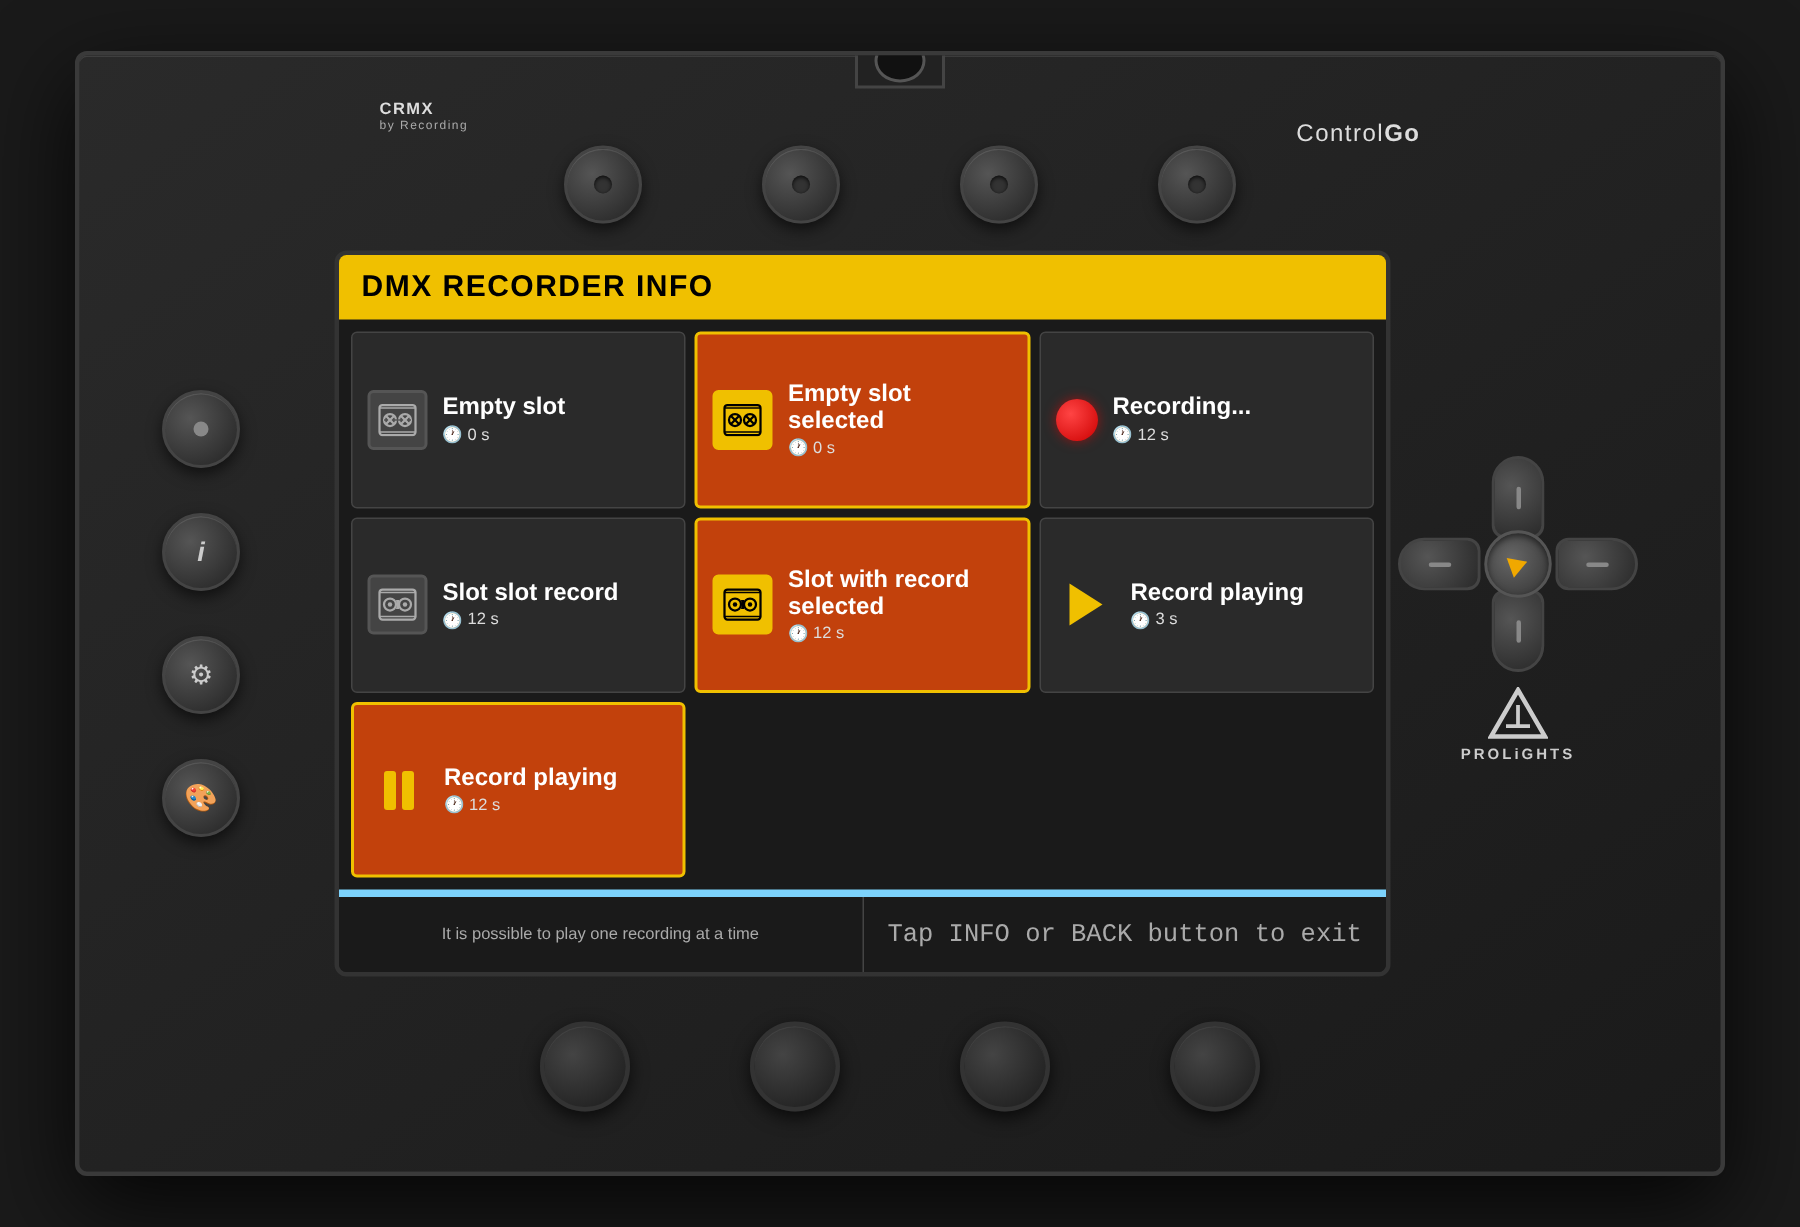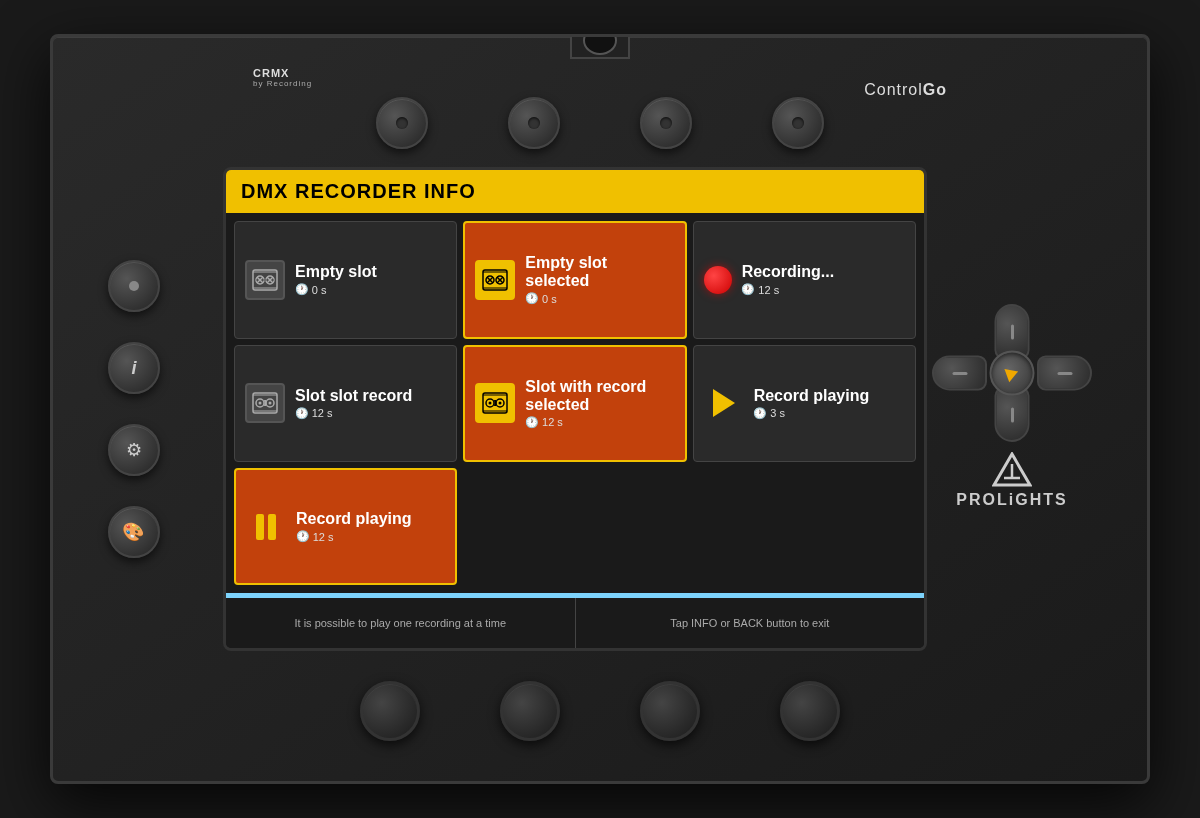--- a/index.html
+++ b/index.html
@@ -244,21 +244,21 @@
       border-radius: 2px;
     }
 
     
     .prolights-logo {
       margin-top: 15px;
       text-align: center;
       color: #ddd;
     }
     .prolights-text {
-      font-size: 16px;
+      font-size: 10px;
       font-weight: bold;
       letter-spacing: 2px;
       color: #ccc;
     }
 
     
     .screen-area {
       position: absolute;
       top: 130px;
       left: 170px;
@@ -376,22 +376,23 @@
     }
     .footer-divider {
       background: #444;
     }
     .footer-right {
       padding: 10px 15px;
       display: flex;
       align-items: center;
       justify-content: center;
       color: #aaa;
-      font-size: 11px;
+      font-size: 17px;
       text-align: center;
+      font-family: Liberation Mono, monospace;
     }
 
     
     .bottom-buttons {
       position: absolute;
       bottom: 40px;
       left: 50%;
       transform: translateX(-50%);
       display: flex;
       gap: 80px;

